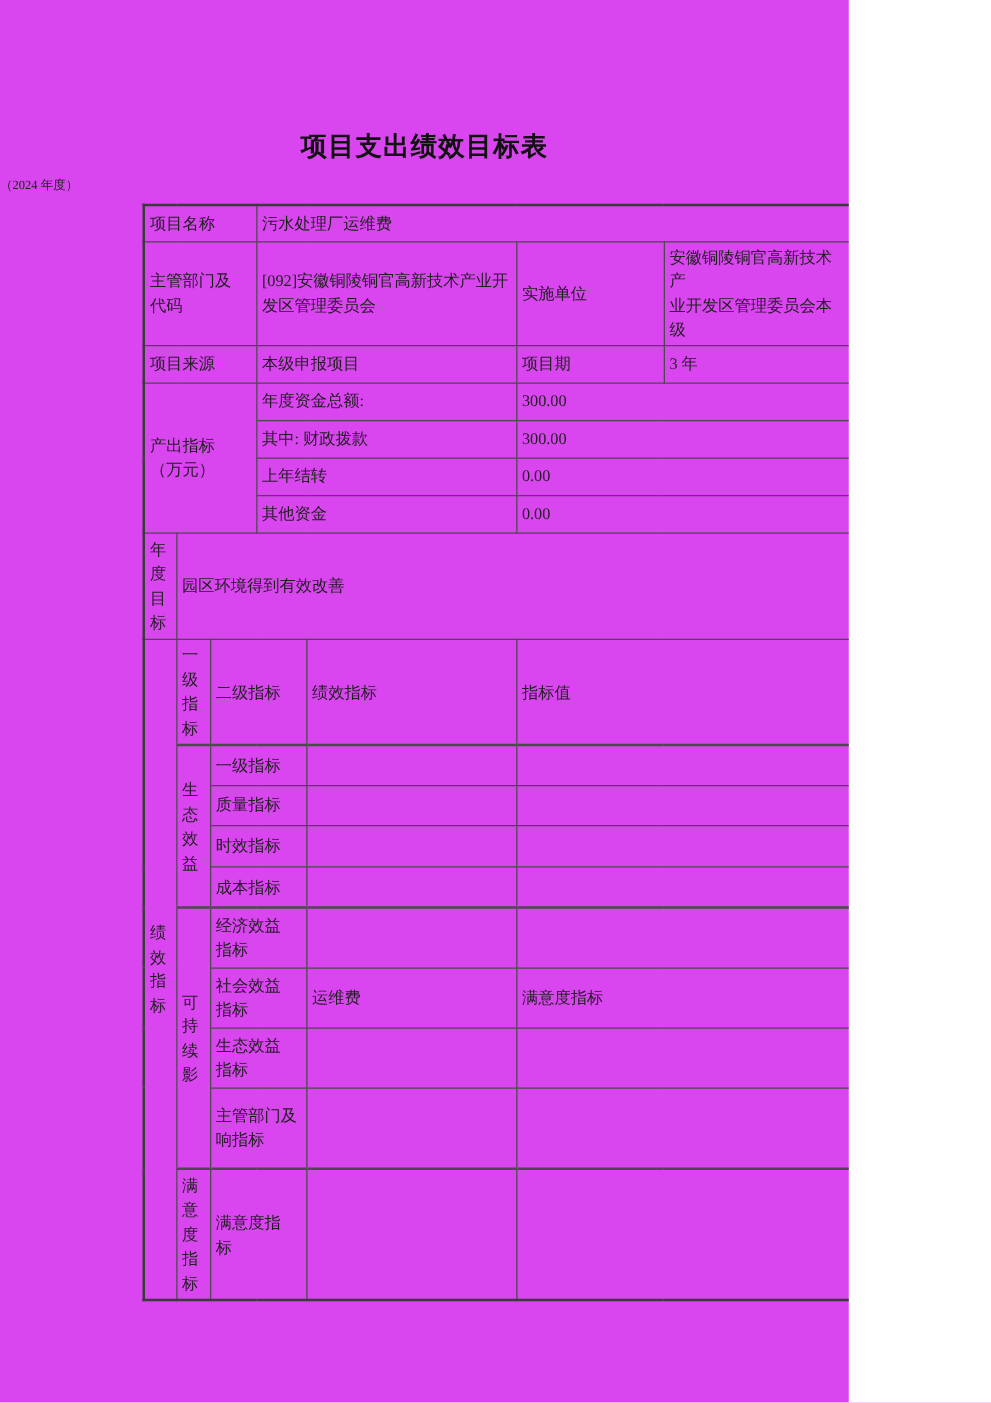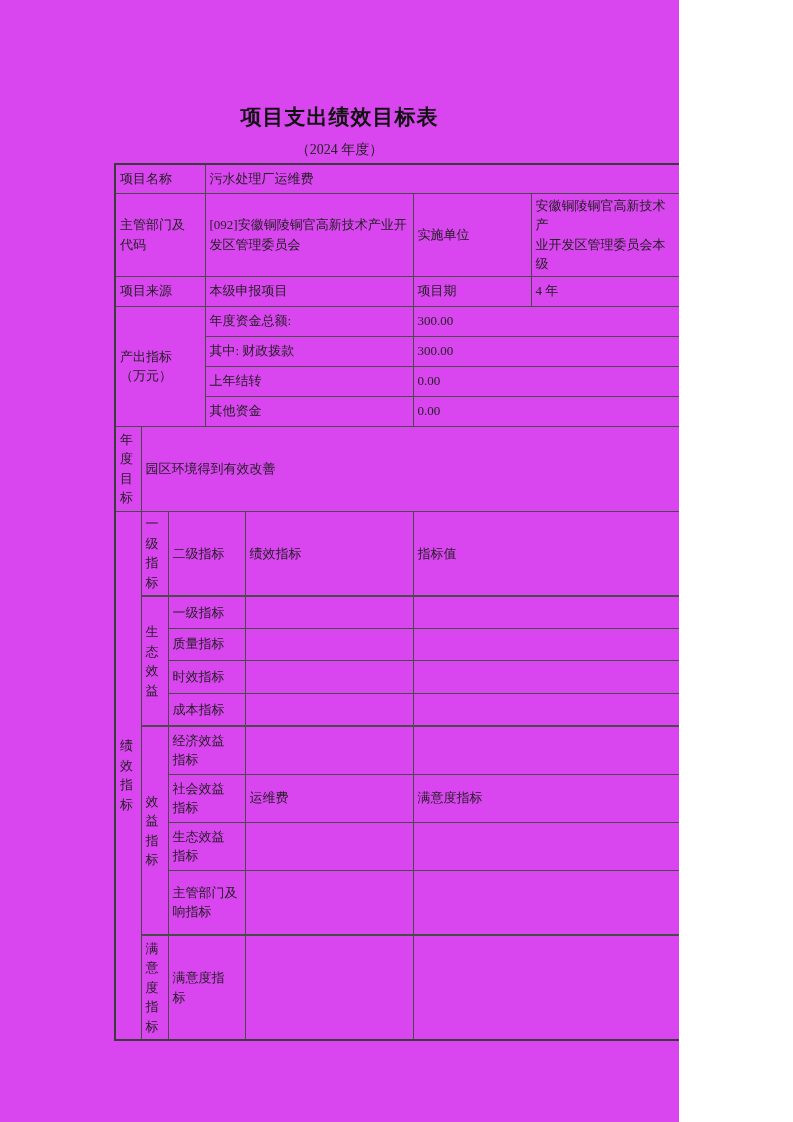--- a/index.html
+++ b/index.html
@@ -22,22 +22,22 @@
     font-weight: 700;
     font-size: 21px;
     letter-spacing: 1px;
     color: #111111;
   }
   .doc-subtitle {
     position: absolute;
     top: 141px;
     left: 0;
     width: 100%;
-    text-align: center;
-    font-size: 14px;
+    text-align: left;
+    font-size: 10px;
     color: #222222;
   }
   table.main {
     position: absolute;
     left: 114px;
     top: 163px;
     width: 566px;
     border-collapse: collapse;
     table-layout: fixed;
     border: 2px solid #3b3b3b;
@@ -98,21 +98,21 @@
 发区管理委员会</td>
       <td>实施单位</td>
       <td class="fit">安徽铜陵铜官高新技术产
 业开发区管理委员会本级</td>
     </tr>
 
     <tr style="height:30px">
       <td colspan="3">项目来源</td>
       <td colspan="2">本级申报项目</td>
       <td>项目期</td>
-      <td>4 年</td>
+      <td>3 年</td>
     </tr>
 
     <tr style="height:30px">
       <td colspan="3" rowspan="4">产出指标
 （万元）</td>
       <td colspan="2" class="left pad1">年度资金总额:</td>
       <td colspan="2" class="right">300.00</td>
     </tr>
     <tr style="height:30px">
       <td colspan="2" class="left pad2">其中: 财政拨款</td>
@@ -156,21 +156,21 @@
       <td></td>
       <td colspan="2"></td>
     </tr>
     <tr style="height:33px">
       <td colspan="2">成本指标</td>
       <td></td>
       <td colspan="2"></td>
     </tr>
 
     <tr class="sec" style="height:48px">
-      <td rowspan="4" class="vlab">效益指标</td>
+      <td rowspan="4" class="vlab">可持续影</td>
       <td colspan="2">经济效益
 指标</td>
       <td></td>
       <td colspan="2"></td>
     </tr>
     <tr style="height:48px">
       <td colspan="2">社会效益
 指标</td>
       <td>运维费</td>
       <td colspan="2">满意度指标</td>

